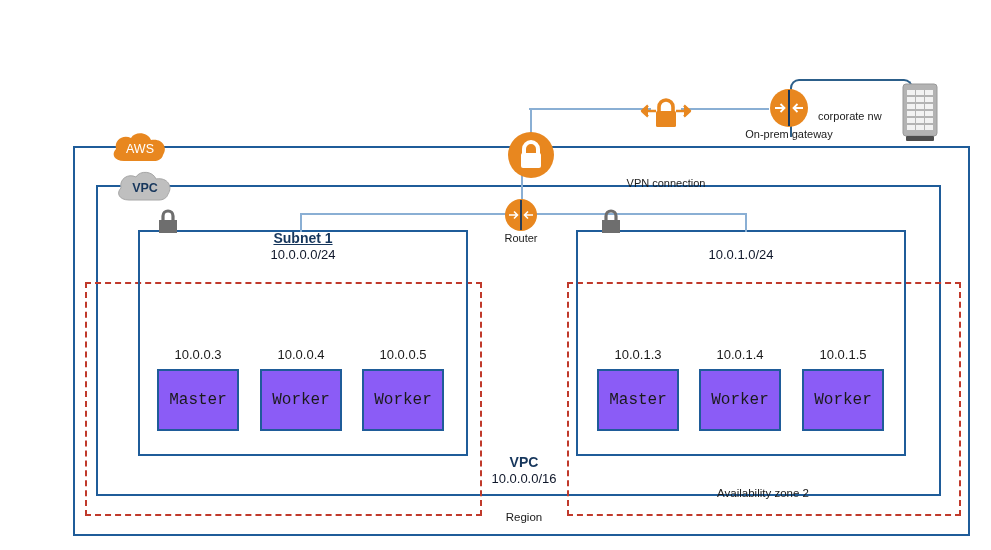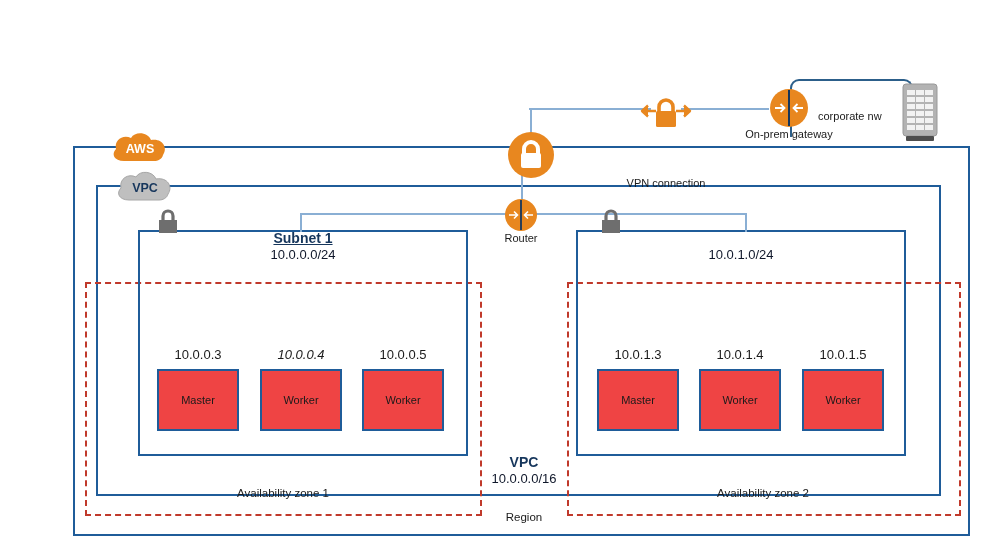--- a/index.html
+++ b/index.html
@@ -32,23 +32,24 @@
     border: 2.5px solid #1F5C99;
   }
   .az-box {
     border: 2.5px dashed #C0392B;
   }
   .instance-box {
     border: 2px solid #1F5C99;
     display: flex;
     align-items: center;
     justify-content: center;
-    background: #ef4444;
-    color: #1a1a1a;
-    font-size: 11px;
+    background: #8b5cf6;
+    color: #1a1a1a;
+    font-size: 16px;
+    font-family: Liberation Mono, monospace;
   }
   
   .lbl {
     position: absolute;
     color: #16365C;
     white-space: nowrap;
   }
   .lbl-title {
     font-weight: bold;
     font-size: 14px;
@@ -110,21 +111,21 @@
   <div class="box az-box" style="left:567px; top:282px; width:394px; height:234px;"></div>
 
   <div class="box subnet-box" style="left:138px; top:230px; width:330px; height:226px;"></div>
 
   <div class="lbl lbl-title center" style="left:203px; top:230px; width:200px;text-decoration:underline;">Subnet 1</div>
   <div class="lbl lbl-cidr center" style="left:203px; top:247px; width:200px;">10.0.0.0/24</div>
 
   <div class="lbl lbl-ip center" style="left:157px; top:347px; width:82px;">10.0.0.3</div>
   <div class="box instance-box" style="left:157px; top:369px; width:82px; height:62px;">Master</div>
 
-  <div class="lbl lbl-ip center" style="left:260px; top:347px; width:82px;font-style:italic;">10.0.0.4</div>
+  <div class="lbl lbl-ip center" style="left:260px; top:347px; width:82px;">10.0.0.4</div>
   <div class="box instance-box" style="left:260px; top:369px; width:82px; height:62px;">Worker</div>
 
   <div class="lbl lbl-ip center" style="left:362px; top:347px; width:82px;">10.0.0.5</div>
   <div class="box instance-box" style="left:362px; top:369px; width:82px; height:62px;">Worker</div>
 
   <div class="box subnet-box" style="left:576px; top:230px; width:330px; height:226px;"></div>
 
   <div class="lbl lbl-cidr center" style="left:641px; top:247px; width:200px;">10.0.1.0/24</div>
 
   <div class="lbl lbl-ip center" style="left:597px; top:347px; width:82px;">10.0.1.3</div>
@@ -132,21 +133,20 @@
 
   <div class="lbl lbl-ip center" style="left:699px; top:347px; width:82px;">10.0.1.4</div>
   <div class="box instance-box" style="left:699px; top:369px; width:82px; height:62px;">Worker</div>
 
   <div class="lbl lbl-ip center" style="left:802px; top:347px; width:82px;">10.0.1.5</div>
   <div class="box instance-box" style="left:802px; top:369px; width:82px; height:62px;">Worker</div>
 
   <div class="lbl lbl-title center" style="left:474px; top:454px; width:100px;">VPC</div>
   <div class="lbl lbl-cidr center" style="left:469px; top:471px; width:110px;">10.0.0.0/16</div>
 
-  <div class="lbl lbl-small center" style="left:173px; top:487px; width:220px;">Availability zone 1</div>
   <div class="lbl lbl-small center" style="left:653px; top:487px; width:220px;">Availability zone 2</div>
 
   <div class="lbl lbl-small center" style="left:469px; top:511px; width:110px;">Region</div>
 
   <div class="line-h" style="left:300px; top:213px; width:446px;"></div>
 
   <div class="line-v" style="left:300px; top:213px; height:19px;"></div>
 
   <div class="line-v" style="left:745px; top:213px; height:19px;"></div>
 
@@ -157,21 +157,21 @@
 
   <div class="line-h" style="left:681px; top:108px; width:88px;"></div>
 
   <div class="corp-loop" style="left:790px; top:79px; width:123px; height:58px;"></div>
 
   <div class="line-h" style="left:796px; top:108px; width:4px; border-top-color:#2C5F8A;"></div>
 
   <svg class="icon" width="60" height="36" style="left:110px; top:131px;">
     <path d="M14 30 C4 30 1 23 6 18 C4 9 13 3 21 7 C25 0 38 1 41 9 C53 7 58 17 53 24 C52 28 48 30 44 30 Z" fill="#E8871F"></path>
   </svg>
-  <div class="lbl center" style="left:110px; top:142px; width:60px; font-size:12.5px; font-weight:bold; color:#ffffff;">AWS</div>
+  <div class="lbl center" style="left:110px; top:142px; width:60px; font-size:12.5px; font-weight:normal; color:#ffffff;">AWS</div>
 
   <svg class="icon" width="60" height="36" style="left:115px; top:170px;">
     <path d="M14 30 C4 30 1 23 6 18 C4 9 13 3 21 7 C25 0 38 1 41 9 C53 7 58 17 53 24 C52 28 48 30 44 30 Z" fill="#BFBFBF" stroke="#A6A6A6" stroke-width="1"></path>
   </svg>
   <div class="lbl center" style="left:115px; top:181px; width:60px; font-size:12.5px; font-weight:bold; color:#16365C;">VPC</div>
 
   <svg class="icon" width="26" height="30" style="left:155px; top:208px;">
     <path d="M8 12 L8 8 A5 5 0 0 1 18 8 L18 12" fill="none" stroke="#6E6E6E" stroke-width="3.2"></path>
     <rect x="4" y="12" width="18" height="13" fill="#6E6E6E"></rect>
   </svg>

